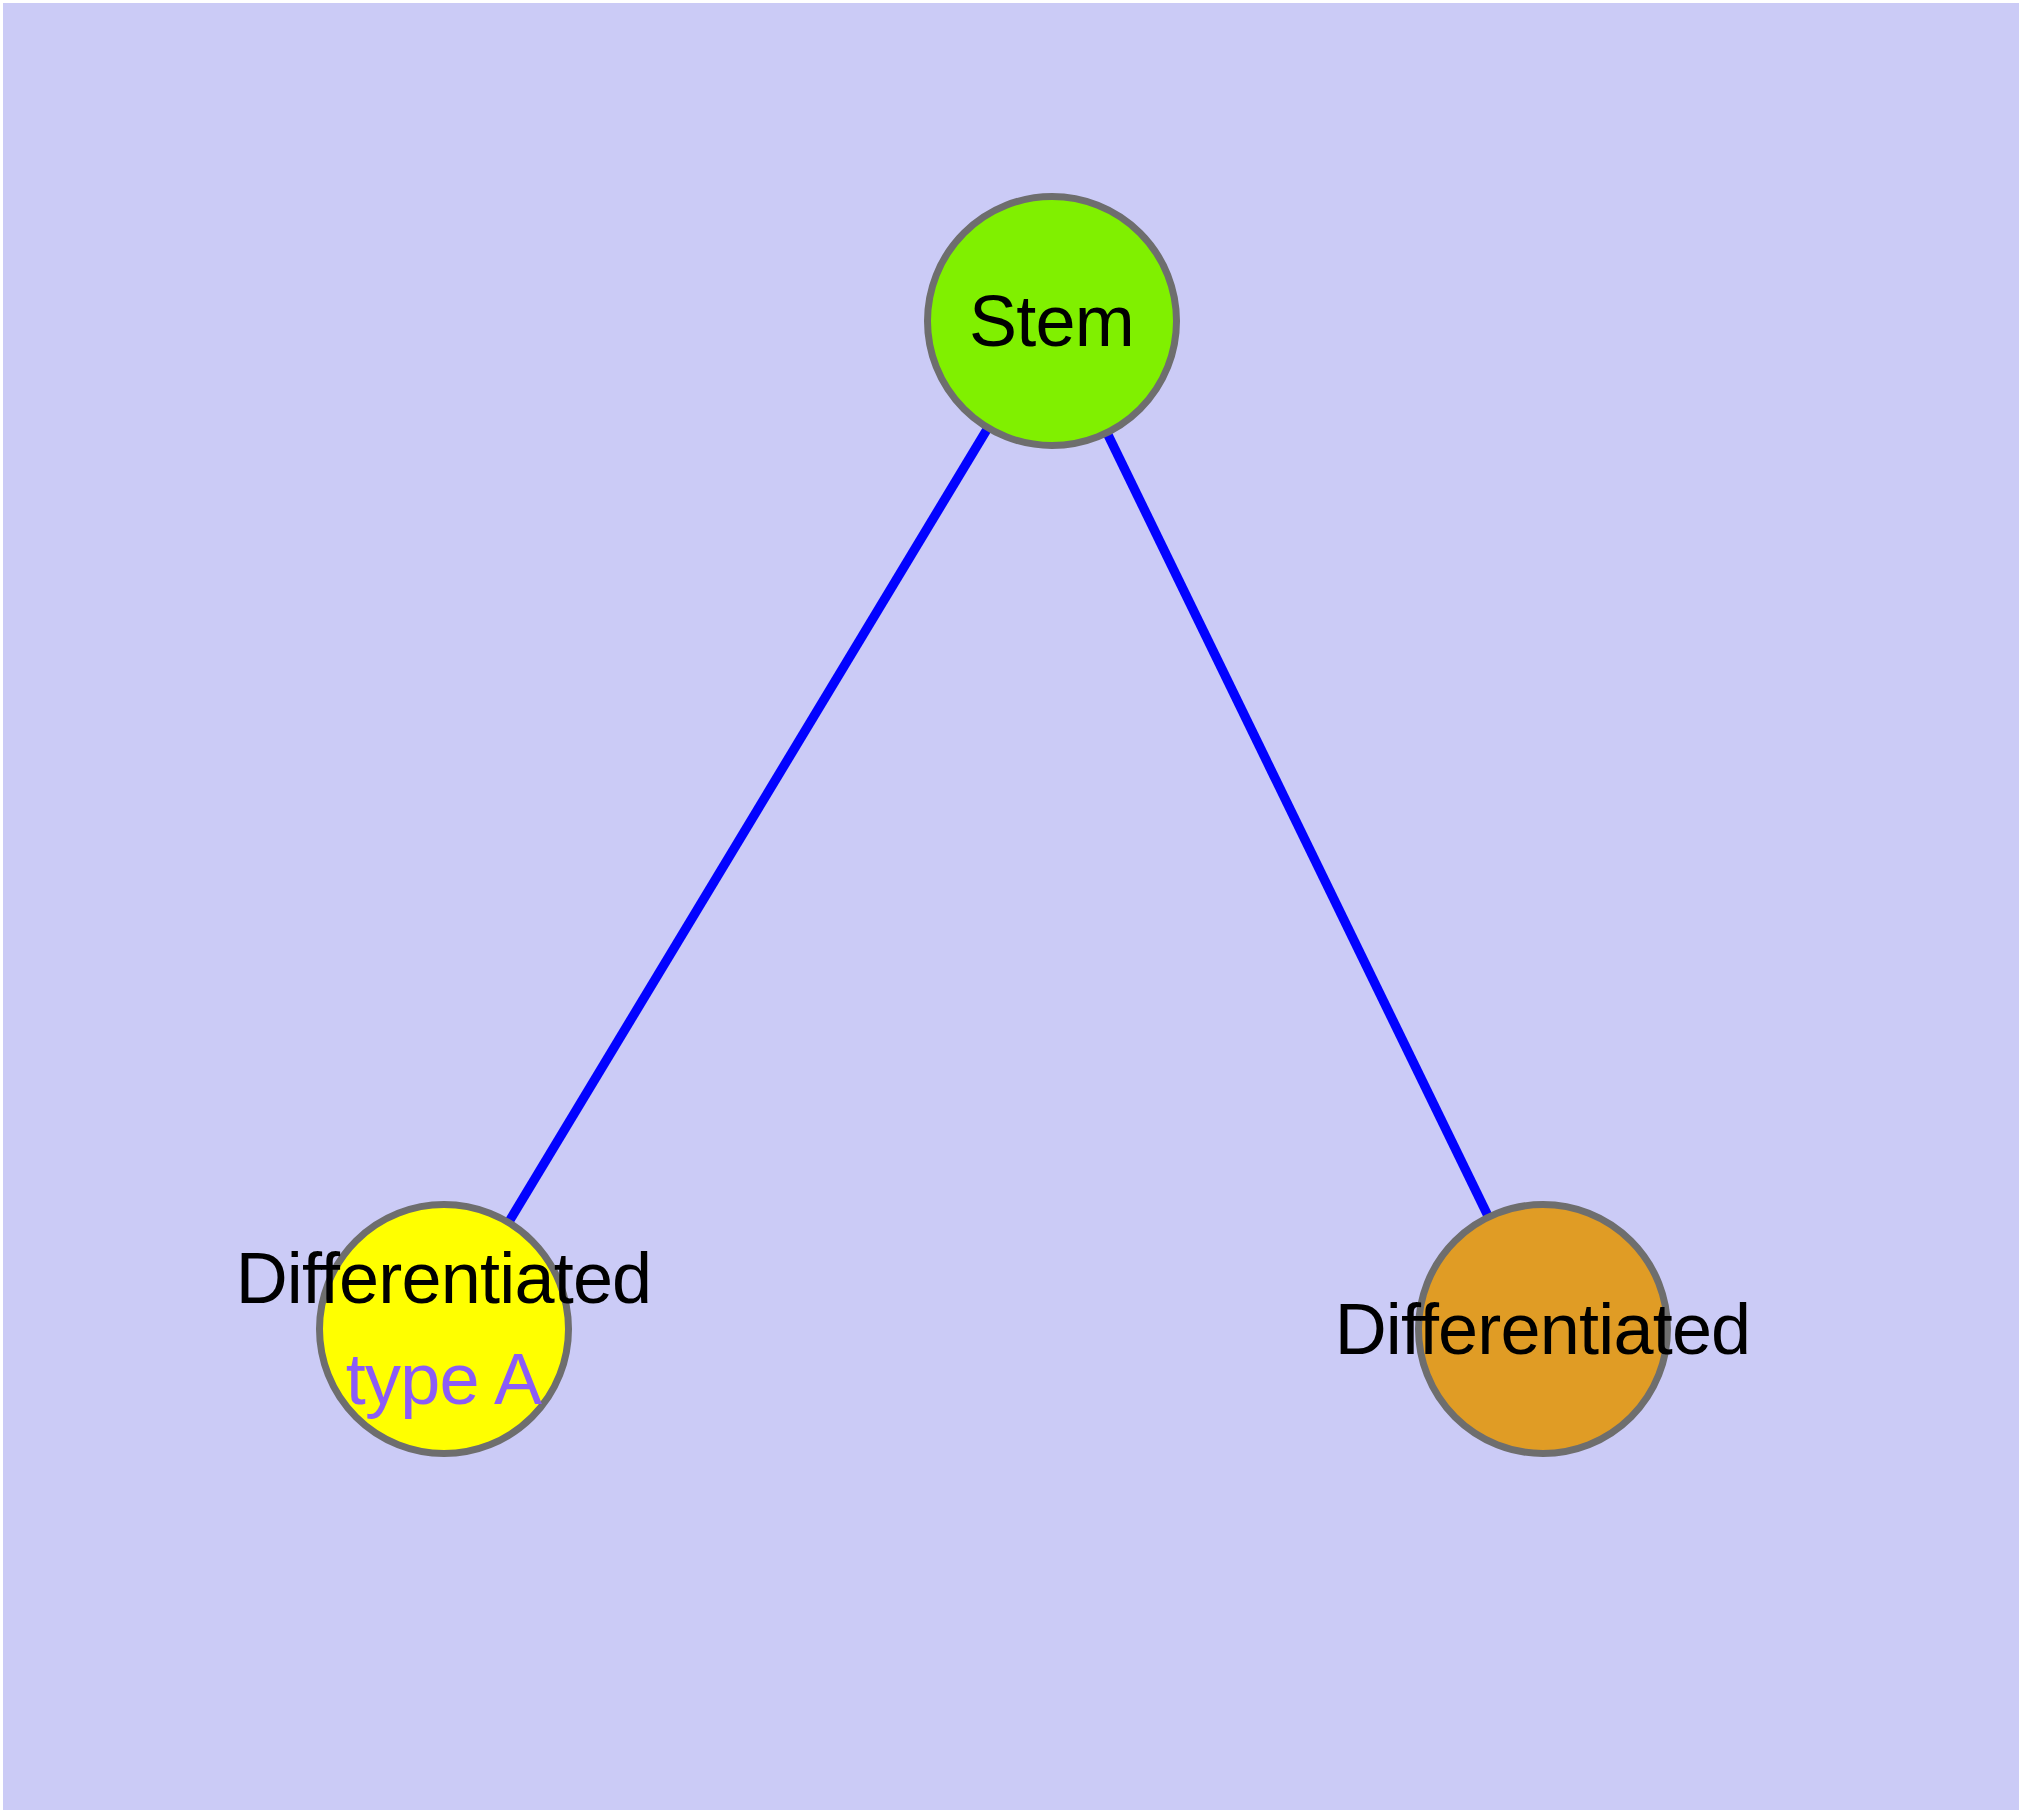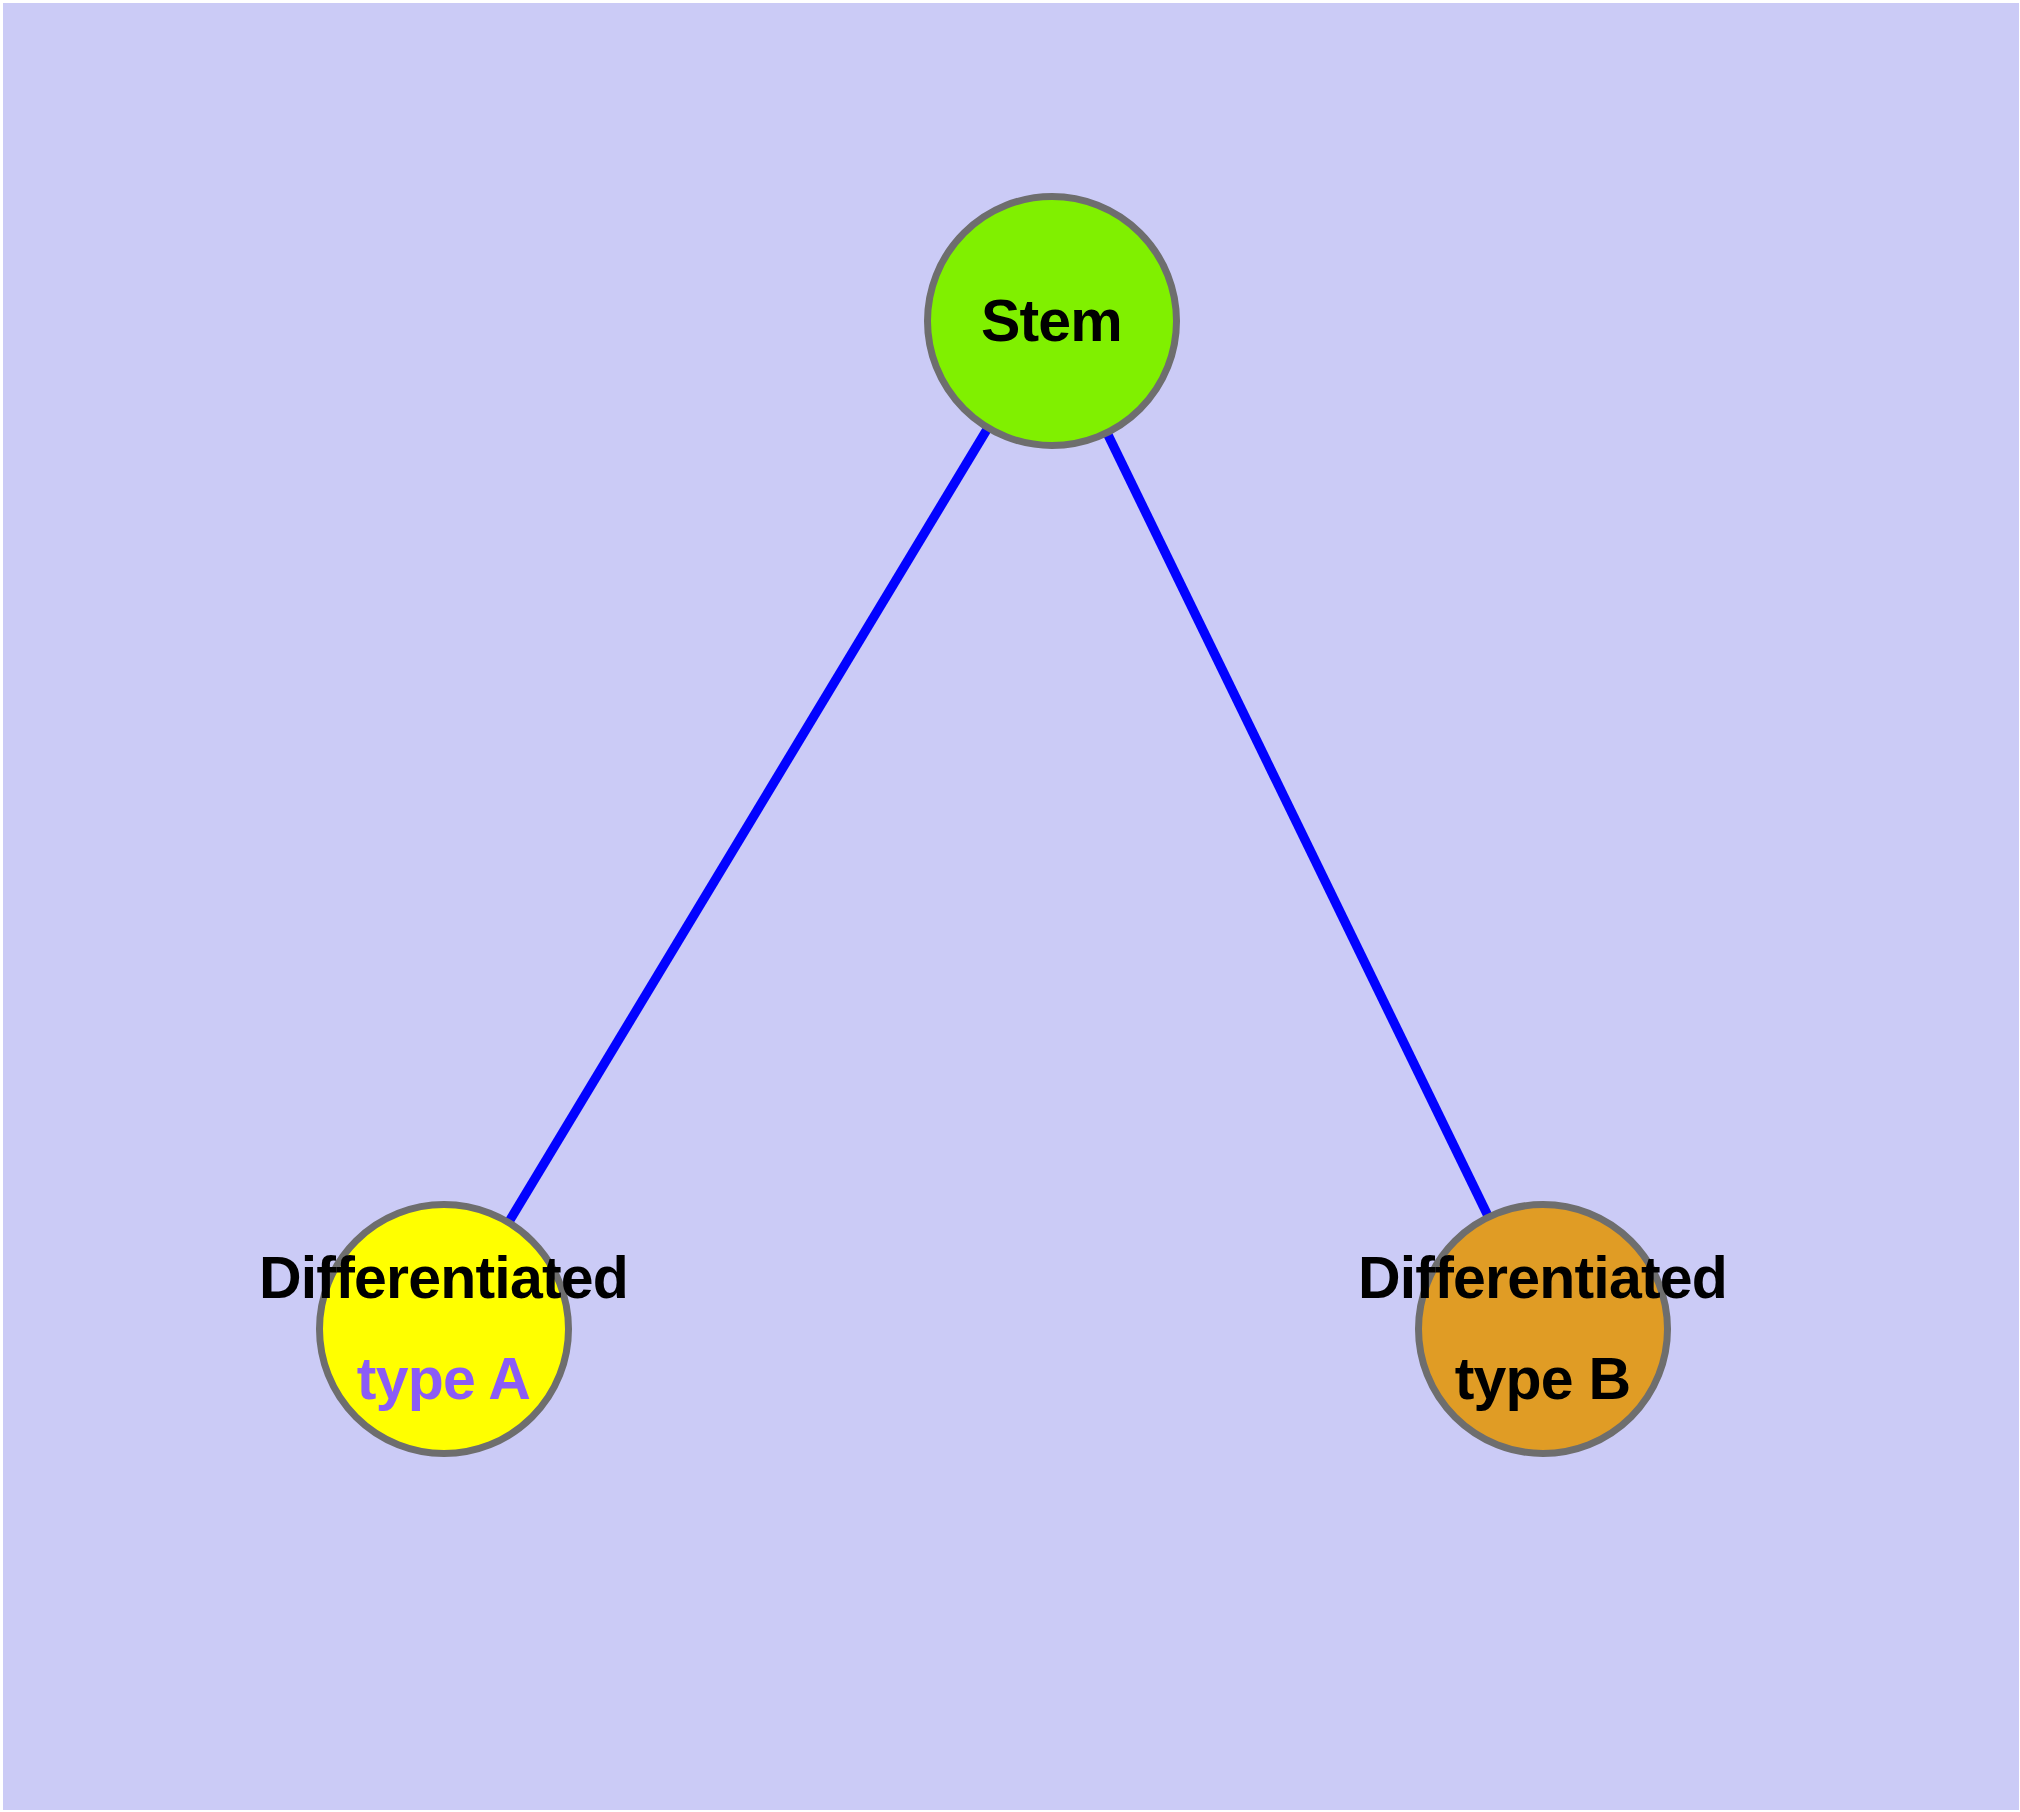--- a/index.html
+++ b/index.html
@@ -42,22 +42,22 @@
     border: 7.6px solid #6e6e6e; 
     display: flex;
     flex-direction: column;
     align-items: center;
     justify-content: center;
   }
   .node-label {
     display: block;
     white-space: nowrap;
     text-align: right;
-    font-weight: bold;
-    font-size: 59px;
+    font-weight: normal;
+    font-size: 72px;
     line-height: 101px;
     color: #000000;
     letter-spacing: -0.8px;
   }
   .node-stem   { left: 921px; top: 190px;  }
   .node-type-a { left: 313px;  top: 1198px; }
   .node-type-b { left: 1412px; top: 1198px; }
 </style>
 </head>
 <body>
@@ -74,18 +74,17 @@
       <span class="node-label" style="color: rgb(0, 0, 0);">Stem</span>
     </div>
 
     <div class="node node-type-a" style="background: rgb(255, 255, 0); border-color: rgb(110, 110, 110);">
       <span class="node-label" style="color: rgb(0, 0, 0);">Differentiated</span>
       <span class="node-label" style="color: #8b5cf6;">type A</span>
     </div>
 
     <div class="node node-type-b" style="background: rgb(224, 156, 37); border-color: rgb(110, 110, 110);">
       <span class="node-label" style="color: rgb(0, 0, 0);">Differentiated</span>
-      <span class="node-label" style="color: rgb(0, 0, 0);">type B</span>
     </div>
 
   </div>
 </div>
 
 
 </body></html>

